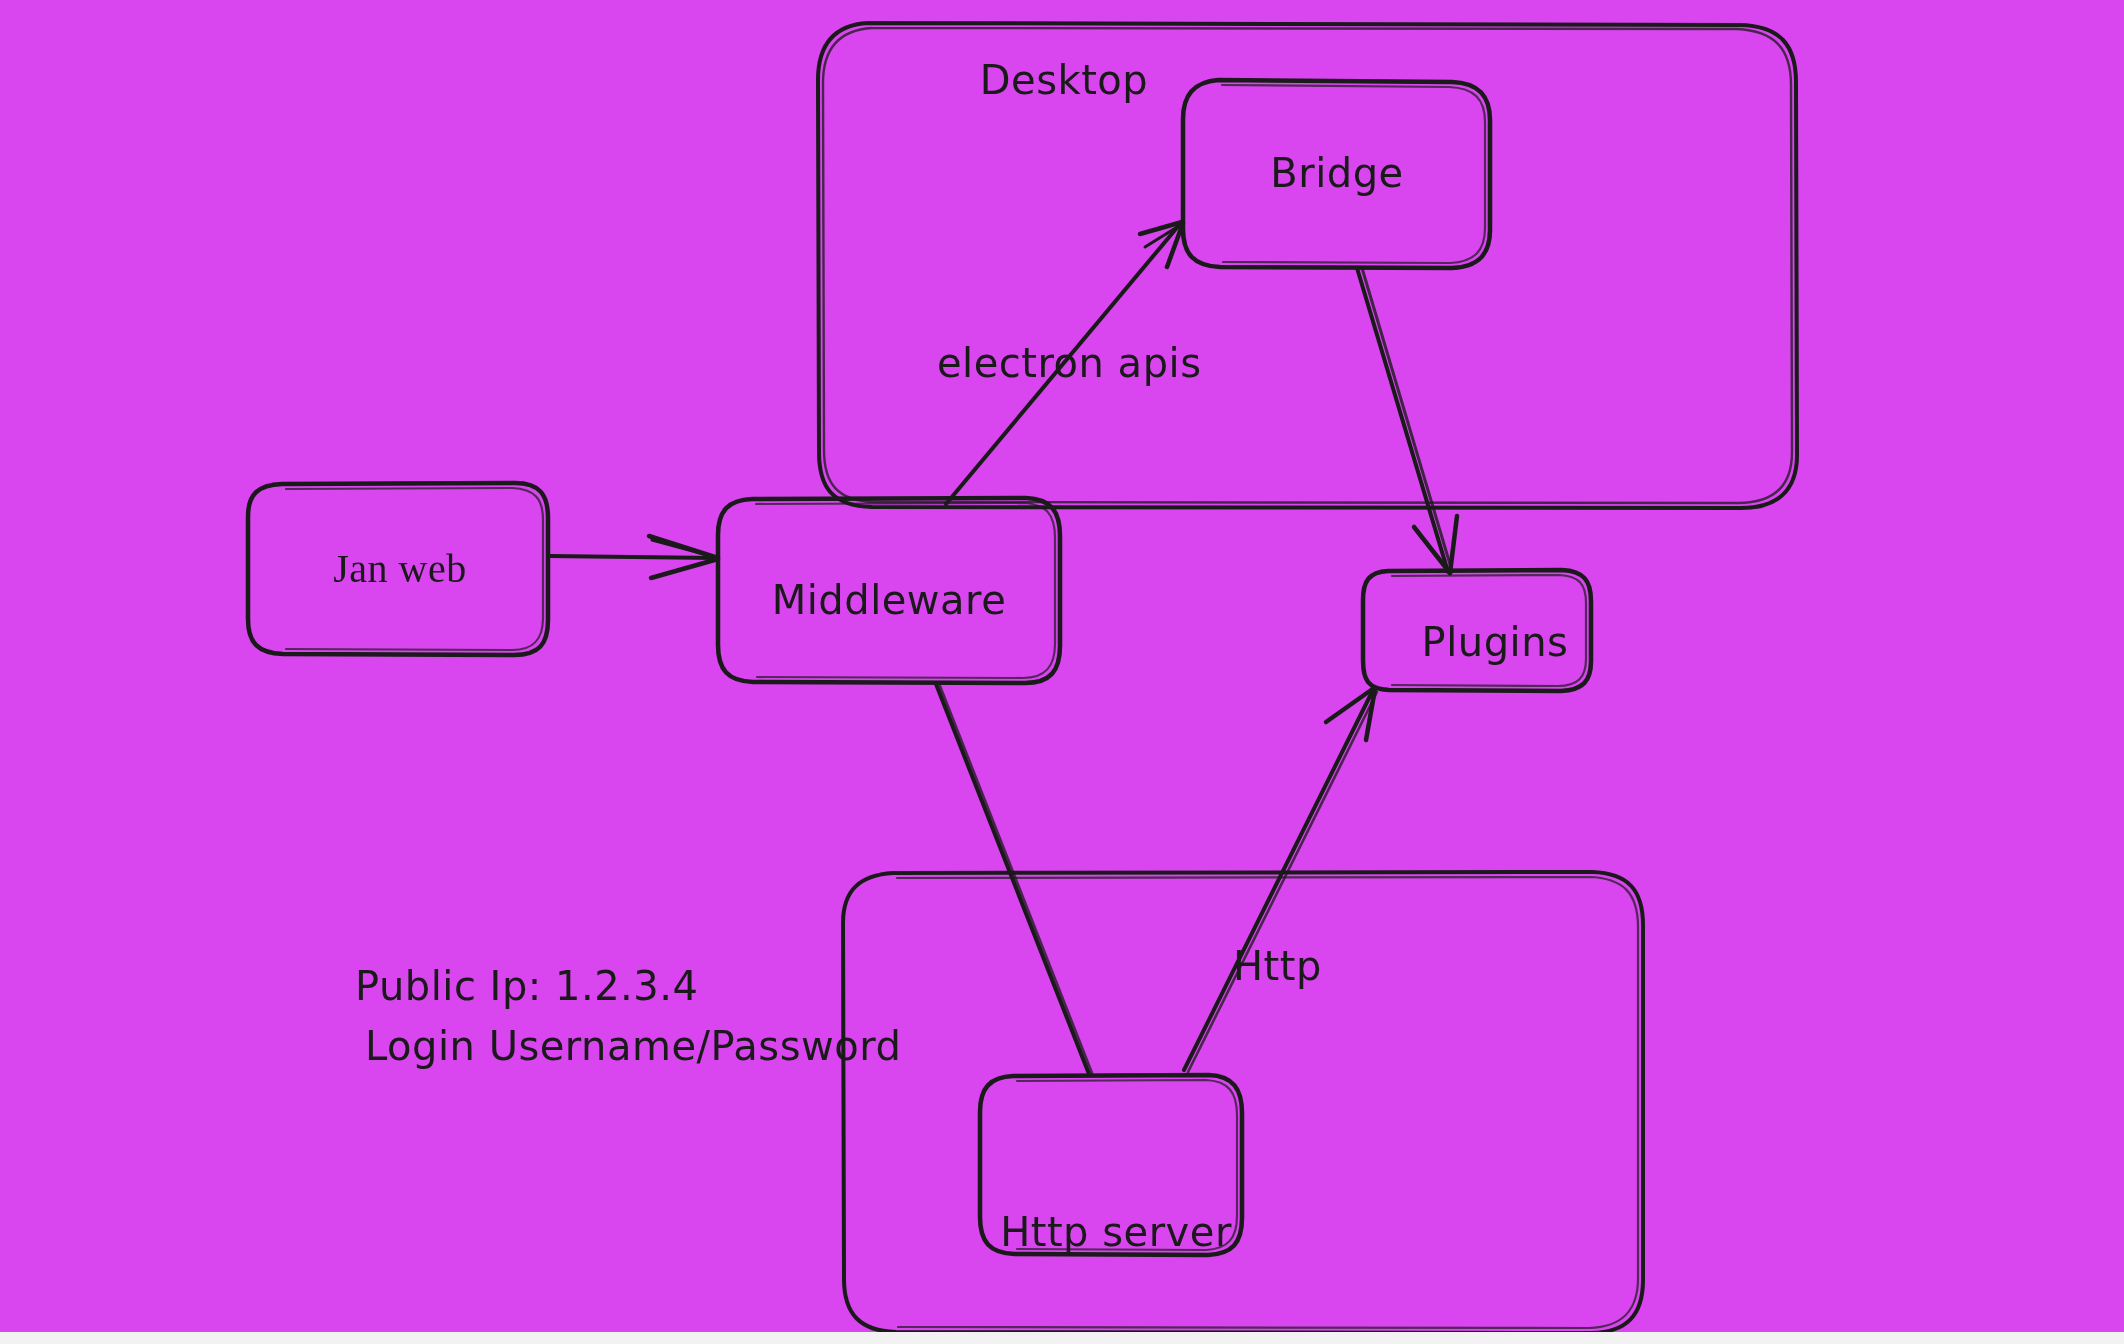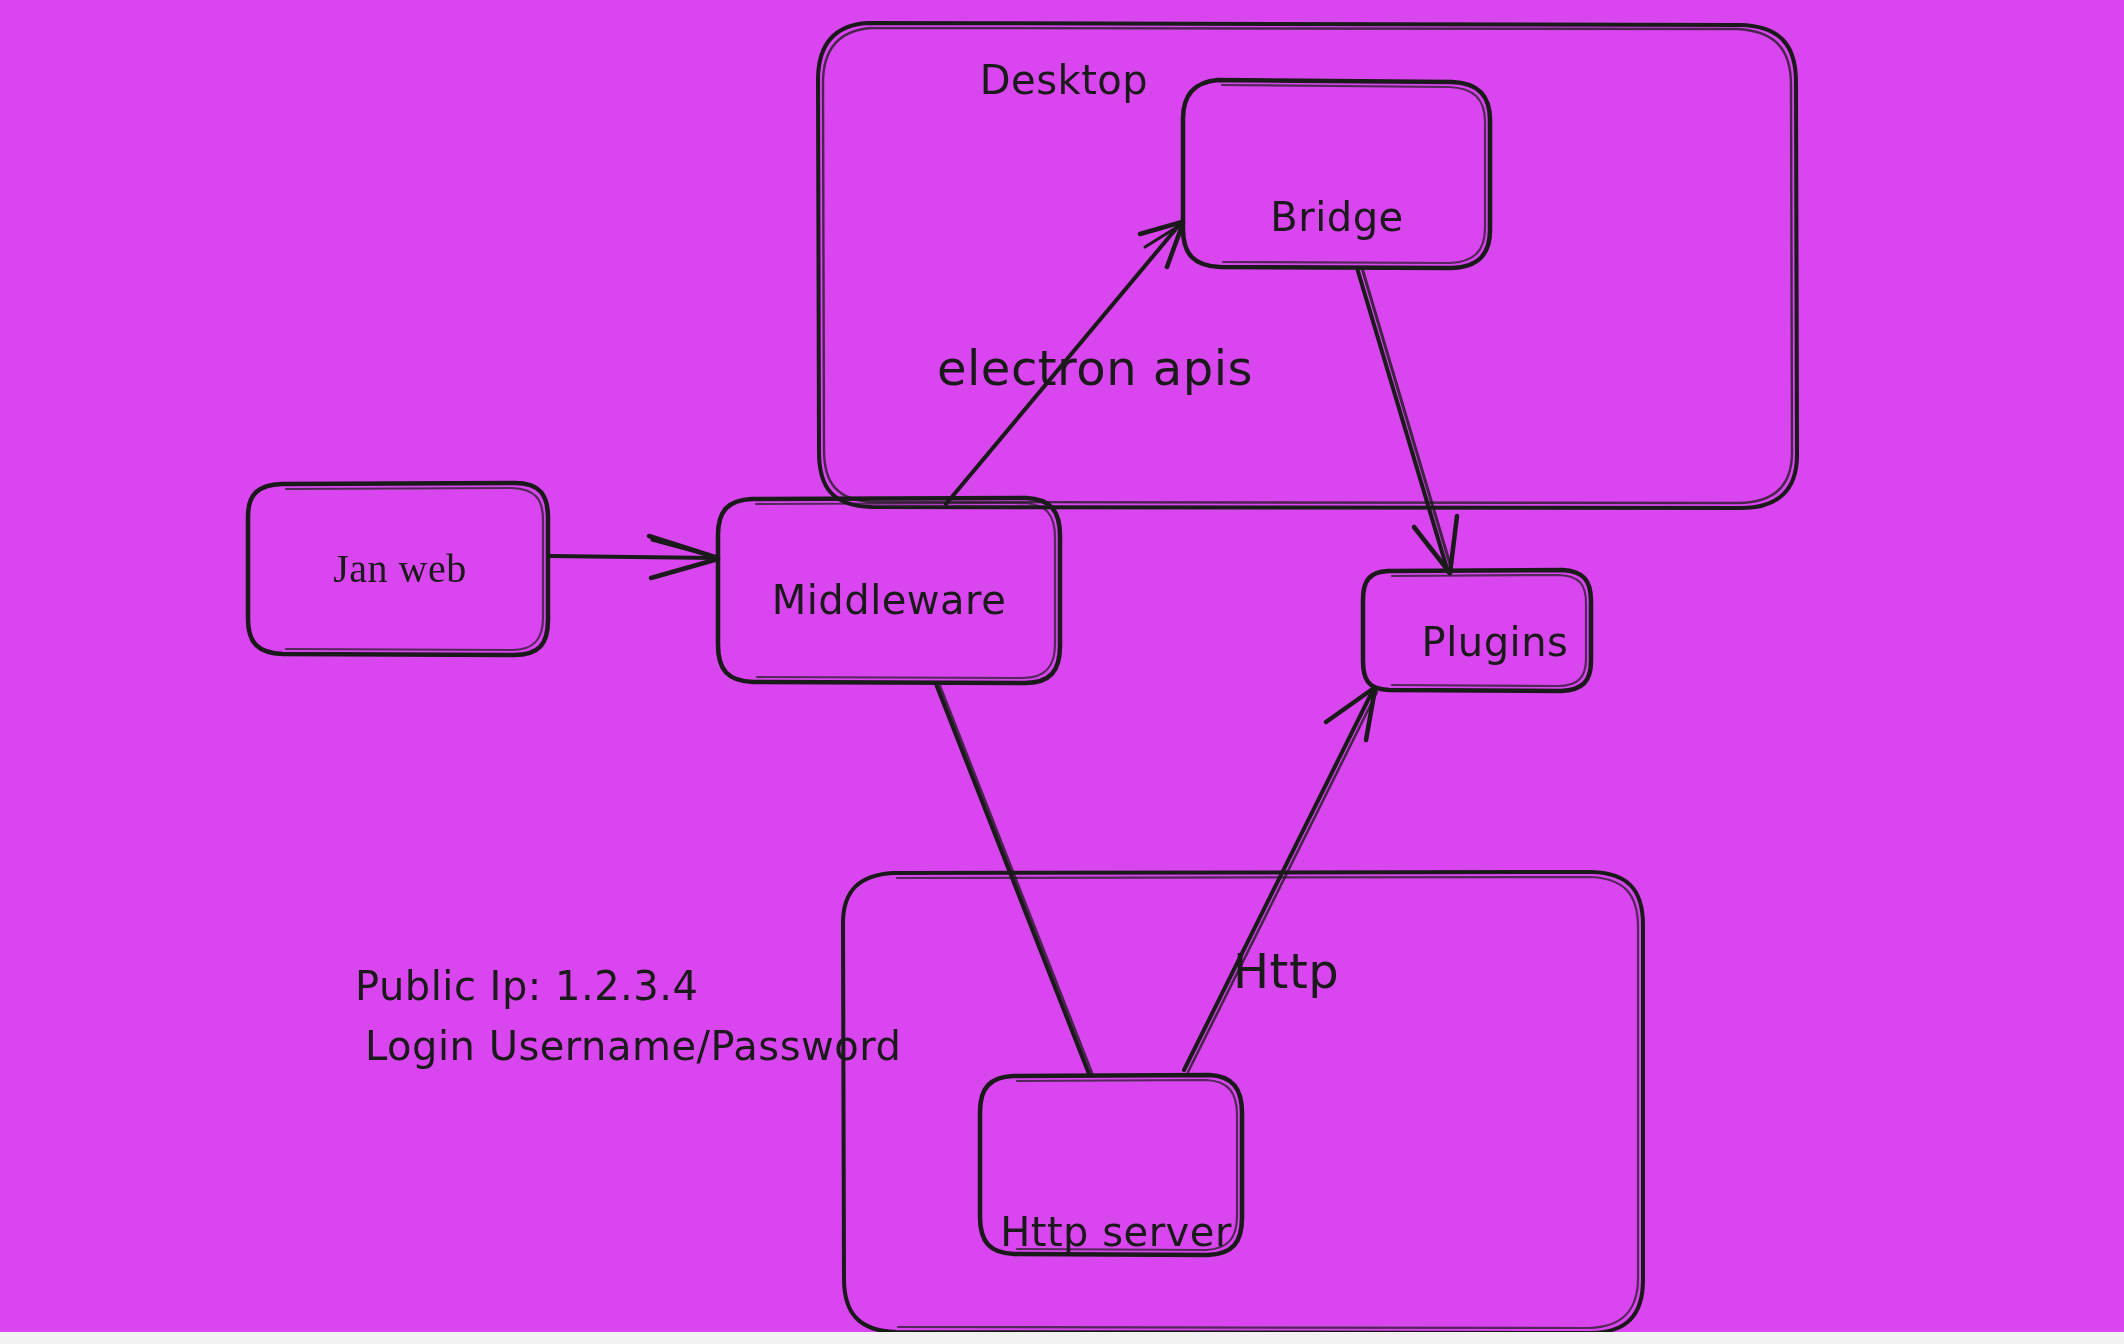--- a/index.html
+++ b/index.html
@@ -34,21 +34,21 @@
     letter-spacing: 0.5px;
     transform-origin: left top;
   }
   .node-label {
     font-size: 40px;
   }
   .group-label {
     font-size: 40px;
   }
   .edge-label {
-    font-size: 48px;
+    font-size: 40px;
   }
   .note-line {
     font-size: 40px;
   }
   .centered {
     transform: translate(-50%, -50%);
   }
   .bottom-strip {
     position: absolute;
     left: 0;
@@ -220,21 +220,21 @@
         <path stroke-width="2.6" opacity="0.75" d="M 1188 1072 L 1377 692"></path>
         <path stroke-width="4.5" d="M 1326 722 L 1374 688"></path>
         <path stroke-width="4.5" d="M 1366 740 L 1375 689"></path>
       </g>
 
     </g>
   </svg>
 
   <div class="hand-text group-label centered" style="left:1064px; top:80px;">Desktop</div>
 
-  <div class="hand-text node-label centered" style="left:1337px; top:173px;margin-top:44px;">Bridge</div>
+  <div class="hand-text node-label centered" style="left:1337px; top:173px;">Bridge</div>
 
   <div class="hand-text node-label centered" style="left:400px; top:568px;font-family:Liberation Serif, serif;">Jan web</div>
 
   <div class="hand-text node-label centered" style="left:889px; top:600px;">Middleware</div>
 
   <div class="hand-text node-label centered" style="left:1475px; top:642px;margin-left:20px;">Plugins</div>
 
   <div class="hand-text node-label centered" style="left:1116px; top:1196px;margin-top:36px;">Http server</div>
 
   <div class="hand-text edge-label" style="left:937px; top:340px;">electron apis</div>

